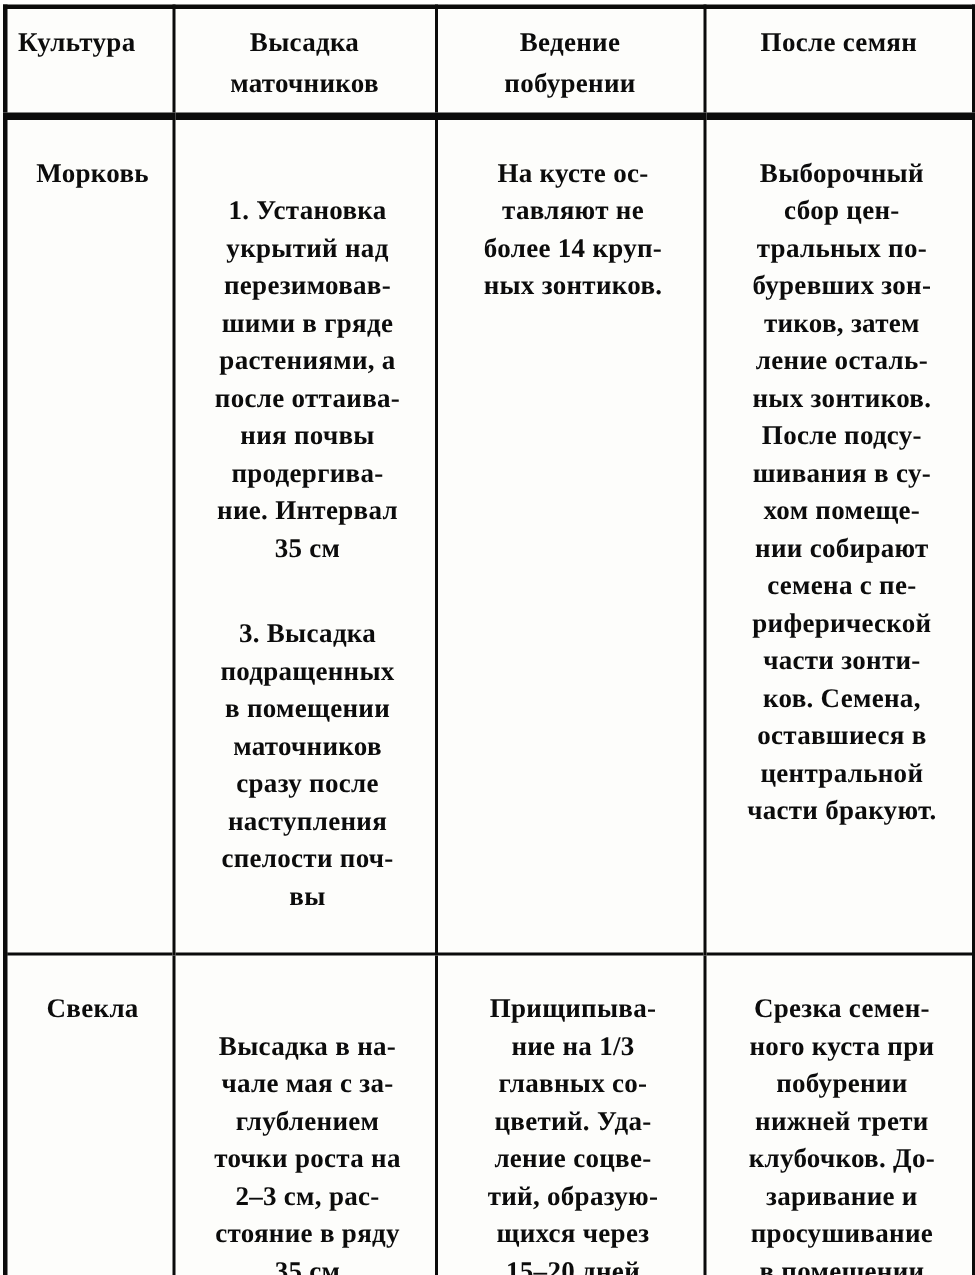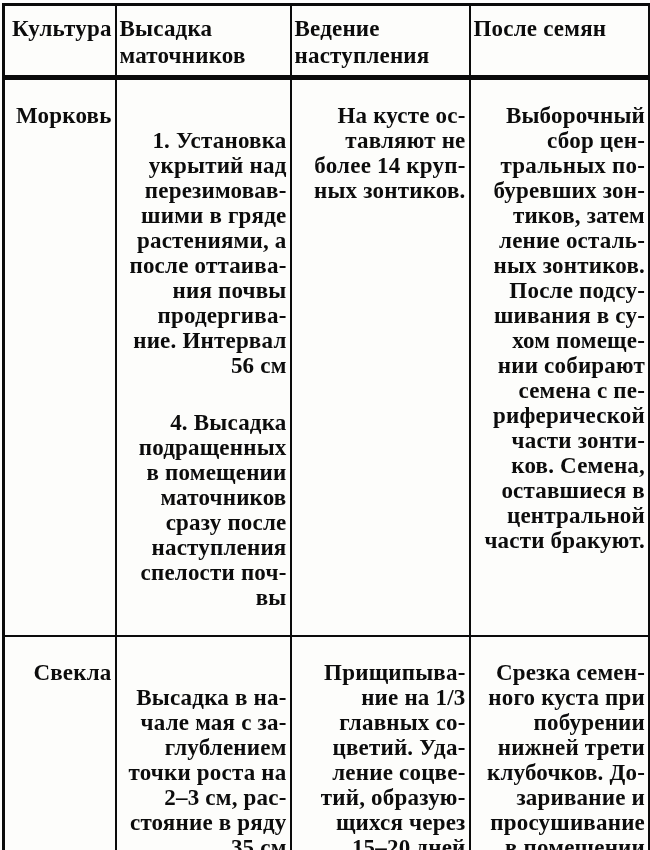--- a/index.html
+++ b/index.html
@@ -29,47 +29,47 @@
   col.c-culture    { width: 112px; }
   col.c-planting   { width: 175px; }
   col.c-management { width: 179px; }
   col.c-collection { width: 180px; }
 
   th, td {
     border-left: 2px solid #0b0b0b;
     vertical-align: top;
     box-sizing: border-box;
     overflow: hidden;
-    font-size: 23px;
+    font-size: 18px;
     line-height: 25px;
     letter-spacing: 0.2px;
     white-space: pre-line;
     font-weight: 700;
   }
   th:first-child, td:first-child { border-left: none; }
 
   thead tr { height: 73px; }
   thead th {
     border-bottom: 5px solid #0b0b0b;
     padding: 9px 3px 0 3px;
-    text-align: left;
+    text-align: center;
     line-height: 27px;
   }
   thead th.h-culture {
     text-align: left;
     padding-left: 7px;
   }
 
   tbody tr.row-carrot { height: 482px; }
   tbody tr.row-beet   { height: auto; }
   tbody tr + tr td { border-top: 2px solid #0b0b0b; }
 
   tbody td {
     padding: 23px 3px 0 7px;
-    text-align: right;
+    text-align: center;
   }
   .para { white-space: pre-line; }
   .para + .para { margin-top: 7px; }
 </style>
 </head>
 <body>
 
 <div class="scan-page">
   <table class="seed-table">
     <colgroup>
@@ -77,39 +77,39 @@
       <col class="c-planting">
       <col class="c-management">
       <col class="c-collection">
     </colgroup>
     <thead>
       <tr>
         <th class="h-culture">Культура</th>
         <th>Высадка
 маточников</th>
         <th>Ведение
-наступления</th>
+побурении</th>
         <th>После семян</th>
       </tr>
     </thead>
     <tbody>
       <tr class="row-carrot">
         <td>Морковь</td>
         <td>
           <div class="para">1. Установка
 укрытий над
 перезимовав-
 шими в гряде
 растениями, а
 после оттаива-
 ния почвы
 продергива-
 ние. Интервал
-56 см</div>
-          <div class="para">4. Высадка
+35 см</div>
+          <div class="para">3. Высадка
 подращенных
 в помещении
 маточников
 сразу после
 наступления
 спелости поч-
 вы</div>
         </td>
         <td>На кусте ос-
 тавляют не

